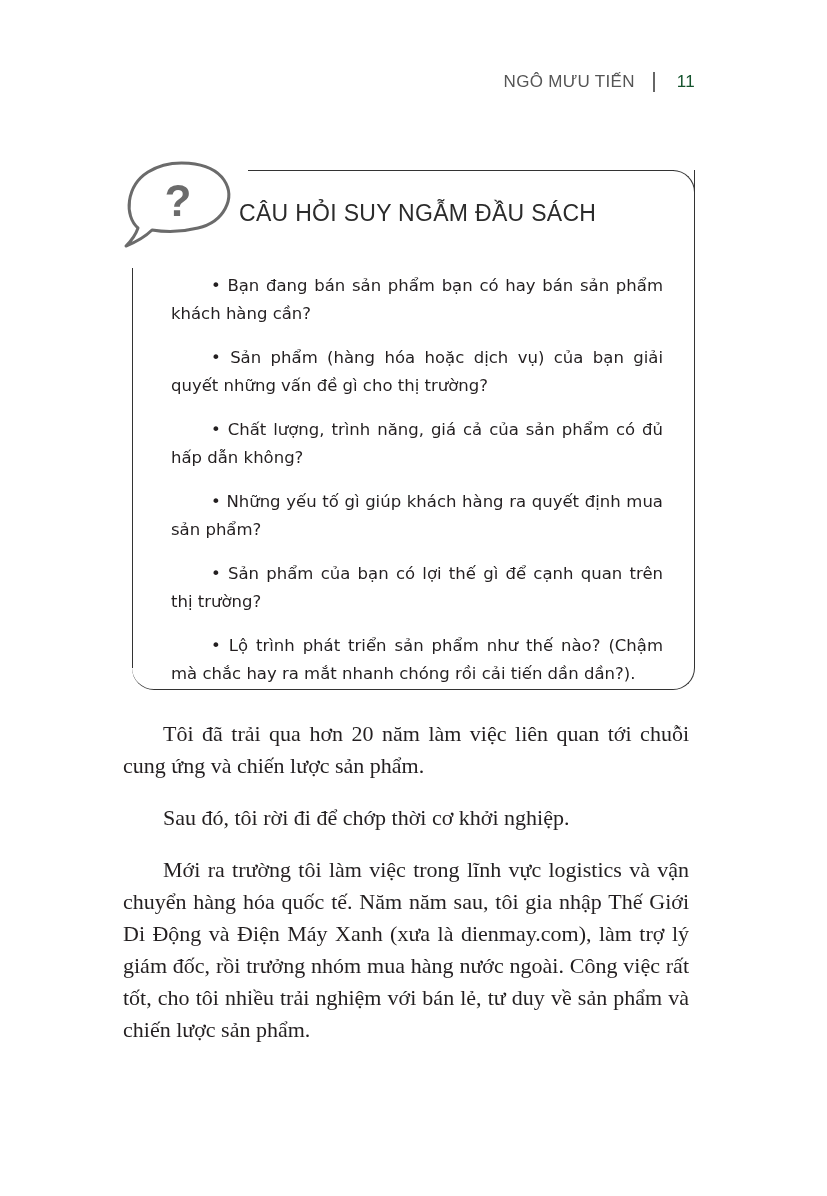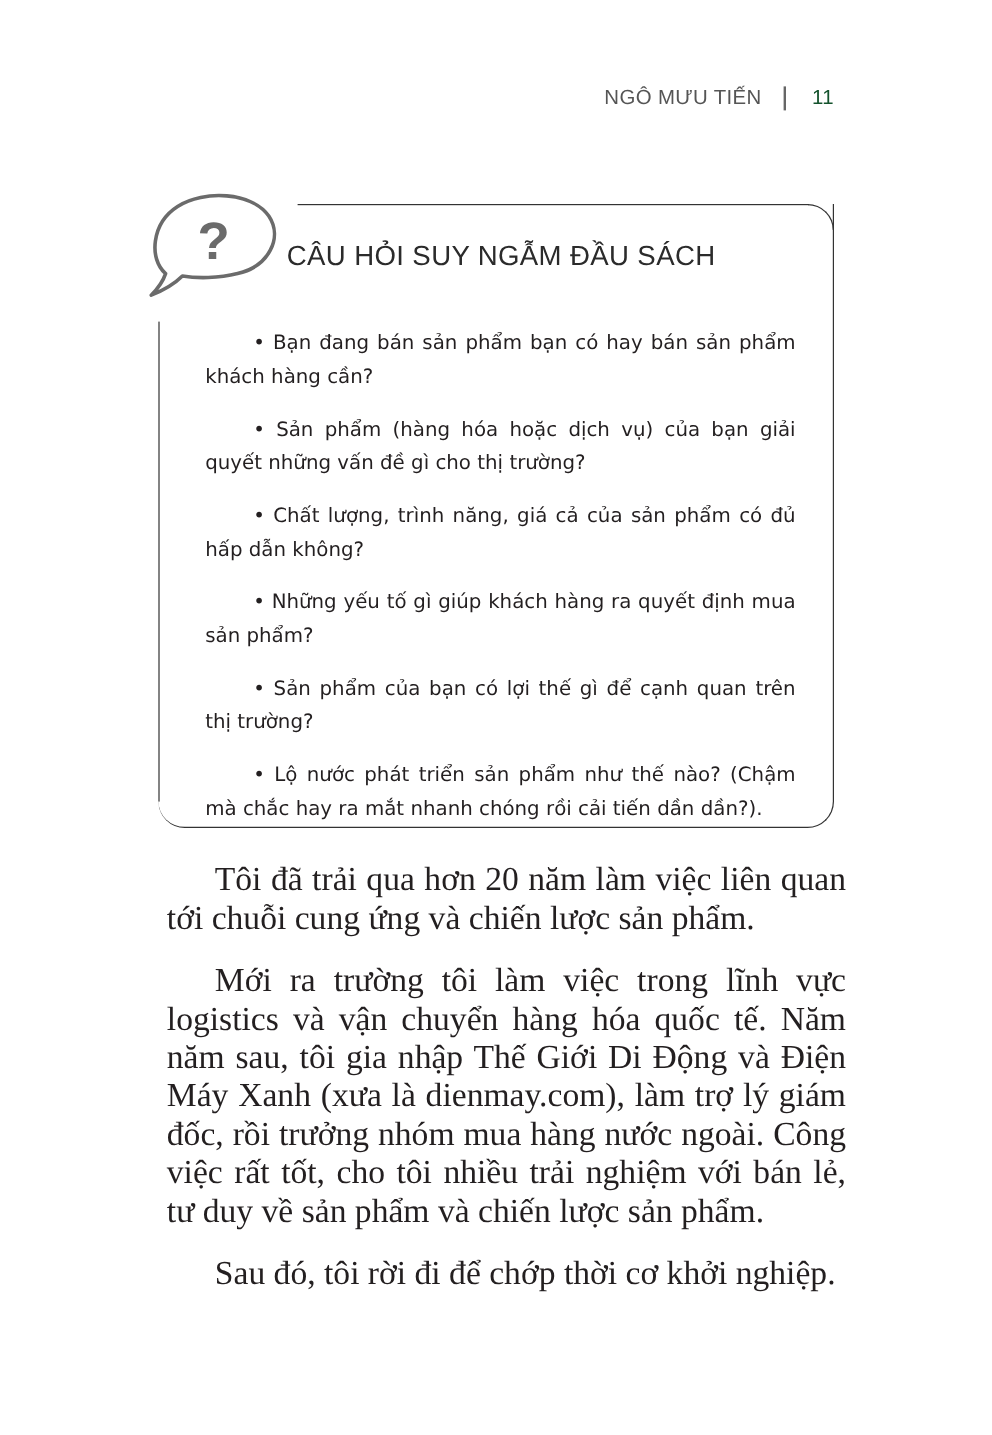--- a/index.html
+++ b/index.html
@@ -47,23 +47,23 @@
     font-size: 23px; color: #2b2b2b; letter-spacing: 0.3px;
   }
   .questions {
     position: absolute; left: 171px; top: 256px; width: 492px;
     font-family: "DejaVu Sans", sans-serif;
     font-size: 16.5px; line-height: 28px; color: #231f20;
   }
   .q { margin: 16px 0 13px 0; text-indent: 40px; text-align: justify; }
 
   .body-text {
-    position: absolute; left: 139px; top: 718px; width: 566px;
+    position: absolute; left: 123px; top: 718px; width: 566px;
     font-family: "Liberation Serif", serif;
-    font-size: 28px; line-height: 32px; color: #231f20;
+    font-size: 22px; line-height: 32px; color: #231f20;
   }
   .para { margin: 0 0 20px 0; text-indent: 40px; text-align: justify; }
 </style>
 </head>
 <body>
 
 <div class="running-head">
   <span>NGÔ MƯU TIẾN</span>
   <span class="sep"></span>
   <span class="pg">11</span>
@@ -81,21 +81,21 @@
   </svg>
 
   <div class="box-title">CÂU HỎI SUY NGẪM ĐẦU SÁCH</div>
 
   <div class="questions">
     <p class="q">• Bạn đang bán sản phẩm bạn có hay bán sản phẩm khách hàng cần?</p>
     <p class="q">• Sản phẩm (hàng hóa hoặc dịch vụ) của bạn giải quyết những vấn đề gì cho thị trường?</p>
     <p class="q">• Chất lượng, trình năng, giá cả của sản phẩm có đủ hấp dẫn không?</p>
     <p class="q">• Những yếu tố gì giúp khách hàng ra quyết định mua sản phẩm?</p>
     <p class="q">• Sản phẩm của bạn có lợi thế gì để cạnh quan trên thị trường?</p>
-    <p class="q">• Lộ nước phát triển sản phẩm như thế nào? (Chậm mà chắc hay ra mắt nhanh chóng rồi cải tiến dần dần?).</p>
+    <p class="q">• Lộ trình phát triển sản phẩm như thế nào? (Chậm mà chắc hay ra mắt nhanh chóng rồi cải tiến dần dần?).</p>
   </div>
 </div>
 
 <div class="body-text">
   <p class="para">Tôi đã trải qua hơn 20 năm làm việc liên quan tới chuỗi cung ứng và chiến lược sản phẩm.</p>
+  <p class="para">Sau đó, tôi rời đi để chớp thời cơ khởi nghiệp.</p>
   <p class="para">Mới ra trường tôi làm việc trong lĩnh vực logistics và vận chuyển hàng hóa quốc tế. Năm năm sau, tôi gia nhập Thế Giới Di Động và Điện Máy Xanh (xưa là dienmay.com), làm trợ lý giám đốc, rồi trưởng nhóm mua hàng nước ngoài. Công việc rất tốt, cho tôi nhiều trải nghiệm với bán lẻ, tư duy về sản phẩm và chiến lược sản phẩm.</p>
-  <p class="para">Sau đó, tôi rời đi để chớp thời cơ khởi nghiệp.</p>
 </div>
 
 </body></html>

